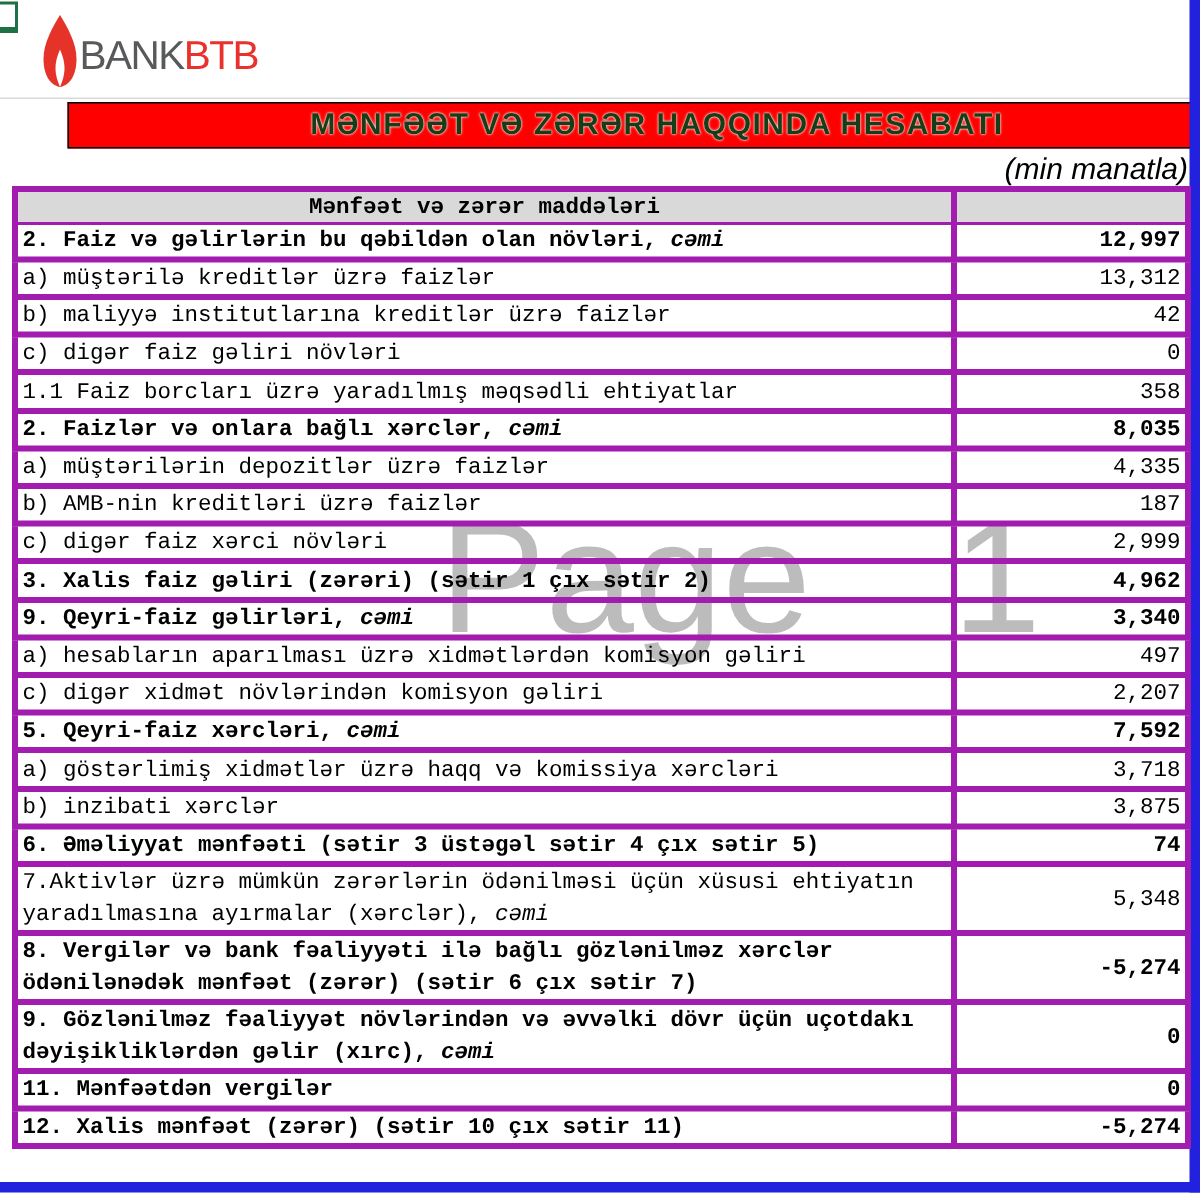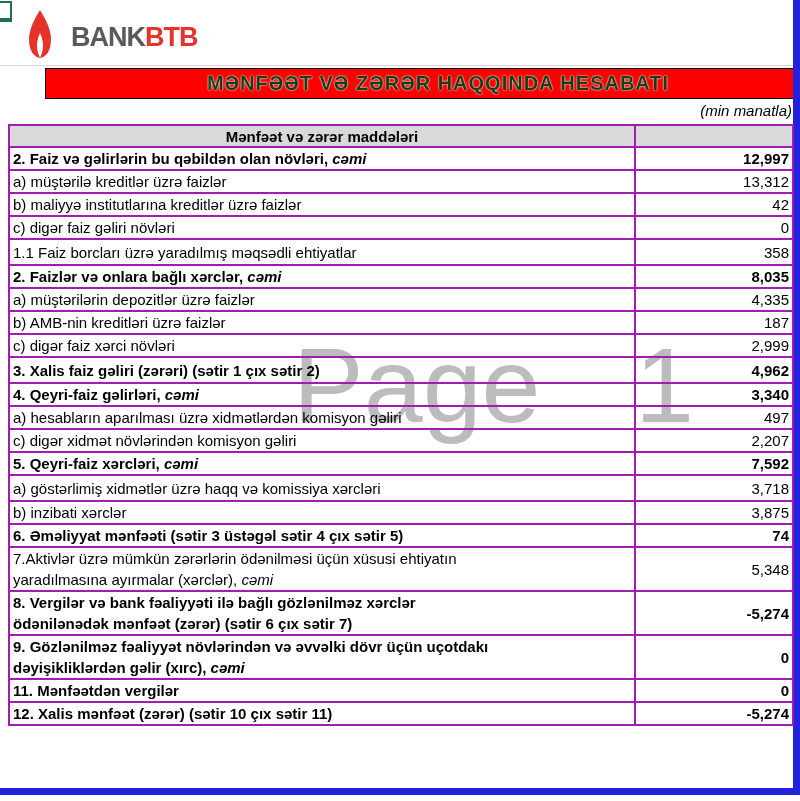--- a/index.html
+++ b/index.html
@@ -6,41 +6,41 @@
   body{font-family:"Liberation Sans","DejaVu Sans",sans-serif;background:#fff;}
   .page{position:relative;width:800px;height:801px;background:#fff;overflow:hidden;}
 
   .gridline{position:absolute;left:0;top:65px;width:793px;height:1px;background:#d9d9d9;}
 
   .corner-icon{position:absolute;left:-3px;top:1px;width:11px;height:15px;
     border:2px solid var(--excel_green,#1E7145);border-bottom-width:4px;background:#fff;}
 
   .logo{position:absolute;left:27px;top:9px;height:52px;}
   .flame{position:absolute;left:0;top:0;}
-  .logo-text{position:absolute;left:44px;top:13px;font-size:27px;font-weight:700;
+  .logo-text{position:absolute;left:26px;top:13px;font-size:27px;font-weight:400;
     letter-spacing:-1px;white-space:nowrap;}
   .logo-bank{color:var(--logo_gray,#58595B);}
   .logo-btb{color:var(--logo_red,#E8322B);}
 
   .titlebar{position:absolute;left:8px;top:68px;width:784px;height:29px;
     background:var(--title_red,#FE0000);border:1px solid #000;
     text-align:center;line-height:29px;font-size:20px;font-weight:bold;letter-spacing:1px;
     color:var(--title_text_green,#173D17);
     text-shadow:0 0 2px rgba(255,255,255,.95),0 0 1px rgba(255,255,255,.95);margin-left:37px;}
 
   .unit-note{position:absolute;left:8px;top:102px;width:784px;text-align:right;
-    font-size:15px;font-style:italic;color:#000;}
+    font-size:20px;font-style:italic;color:#000;}
 
   .watermark{position:absolute;left:293px;top:332px;z-index:0;font-size:106px;
     line-height:1;color:var(--watermark_gray,#909090);opacity:.6;word-spacing:65px;white-space:nowrap;}
 
   table.pl{position:absolute;left:8px;top:124px;width:786px;z-index:1;
     border-collapse:collapse;table-layout:fixed;background:transparent;}
-  table.pl th,table.pl td{border:2px solid #a21caf;padding:0 3px;font-size:15px;color:#000;
-    background:transparent;overflow:hidden;}
+  table.pl th,table.pl td{border:4px solid #a21caf;padding:0 3px;font-size:15px;color:#000;
+    background:transparent;overflow:hidden;font-family:Liberation Mono, monospace;}
   table.pl{border:2px solid #000;}
   table.pl th{height:20px;background:var(--header_gray,#D9D9D9);
     font-weight:bold;text-align:center;border-bottom-width:2px;}
   td.label,th.label-h{border-right-width:2px;}
   tbody tr{height:22px;}
   tbody tr:nth-child(5),tbody tr:nth-child(10),tbody tr:nth-child(15){height:26px;}
   tr.bold td{border-top-width:2px;font-weight:bold;}
   td.label .lbl{white-space:pre-line;line-height:21px;}
   td.val{text-align:right;padding-right:4px;font-weight:normal;margin-left:46px;}
   td.val.vb{font-weight:bold;}
@@ -122,21 +122,21 @@
     </tr>
         <tr>
       <td class="label"><span class="lbl">c) digər faiz xərci növləri</span><span class="it"></span></td>
       <td class="val">2,999</td>
     </tr>
         <tr class="bold">
       <td class="label"><span class="lbl">3. Xalis faiz gəliri (zərəri) (sətir 1 çıx sətir 2)</span><span class="it"></span></td>
       <td class="val vb">4,962</td>
     </tr>
         <tr class="bold">
-      <td class="label"><span class="lbl">4. Qeyri-faiz gəlirləri, </span><span class="it">cəmi</span></td>
+      <td class="label"><span class="lbl">9. Qeyri-faiz gəlirləri, </span><span class="it">cəmi</span></td>
       <td class="val vb">3,340</td>
     </tr>
         <tr>
       <td class="label"><span class="lbl">a) hesabların aparılması üzrə xidmətlərdən komisyon gəliri</span><span class="it"></span></td>
       <td class="val">497</td>
     </tr>
         <tr>
       <td class="label"><span class="lbl">c) digər xidmət növlərindən komisyon gəliri</span><span class="it"></span></td>
       <td class="val">2,207</td>
     </tr>

